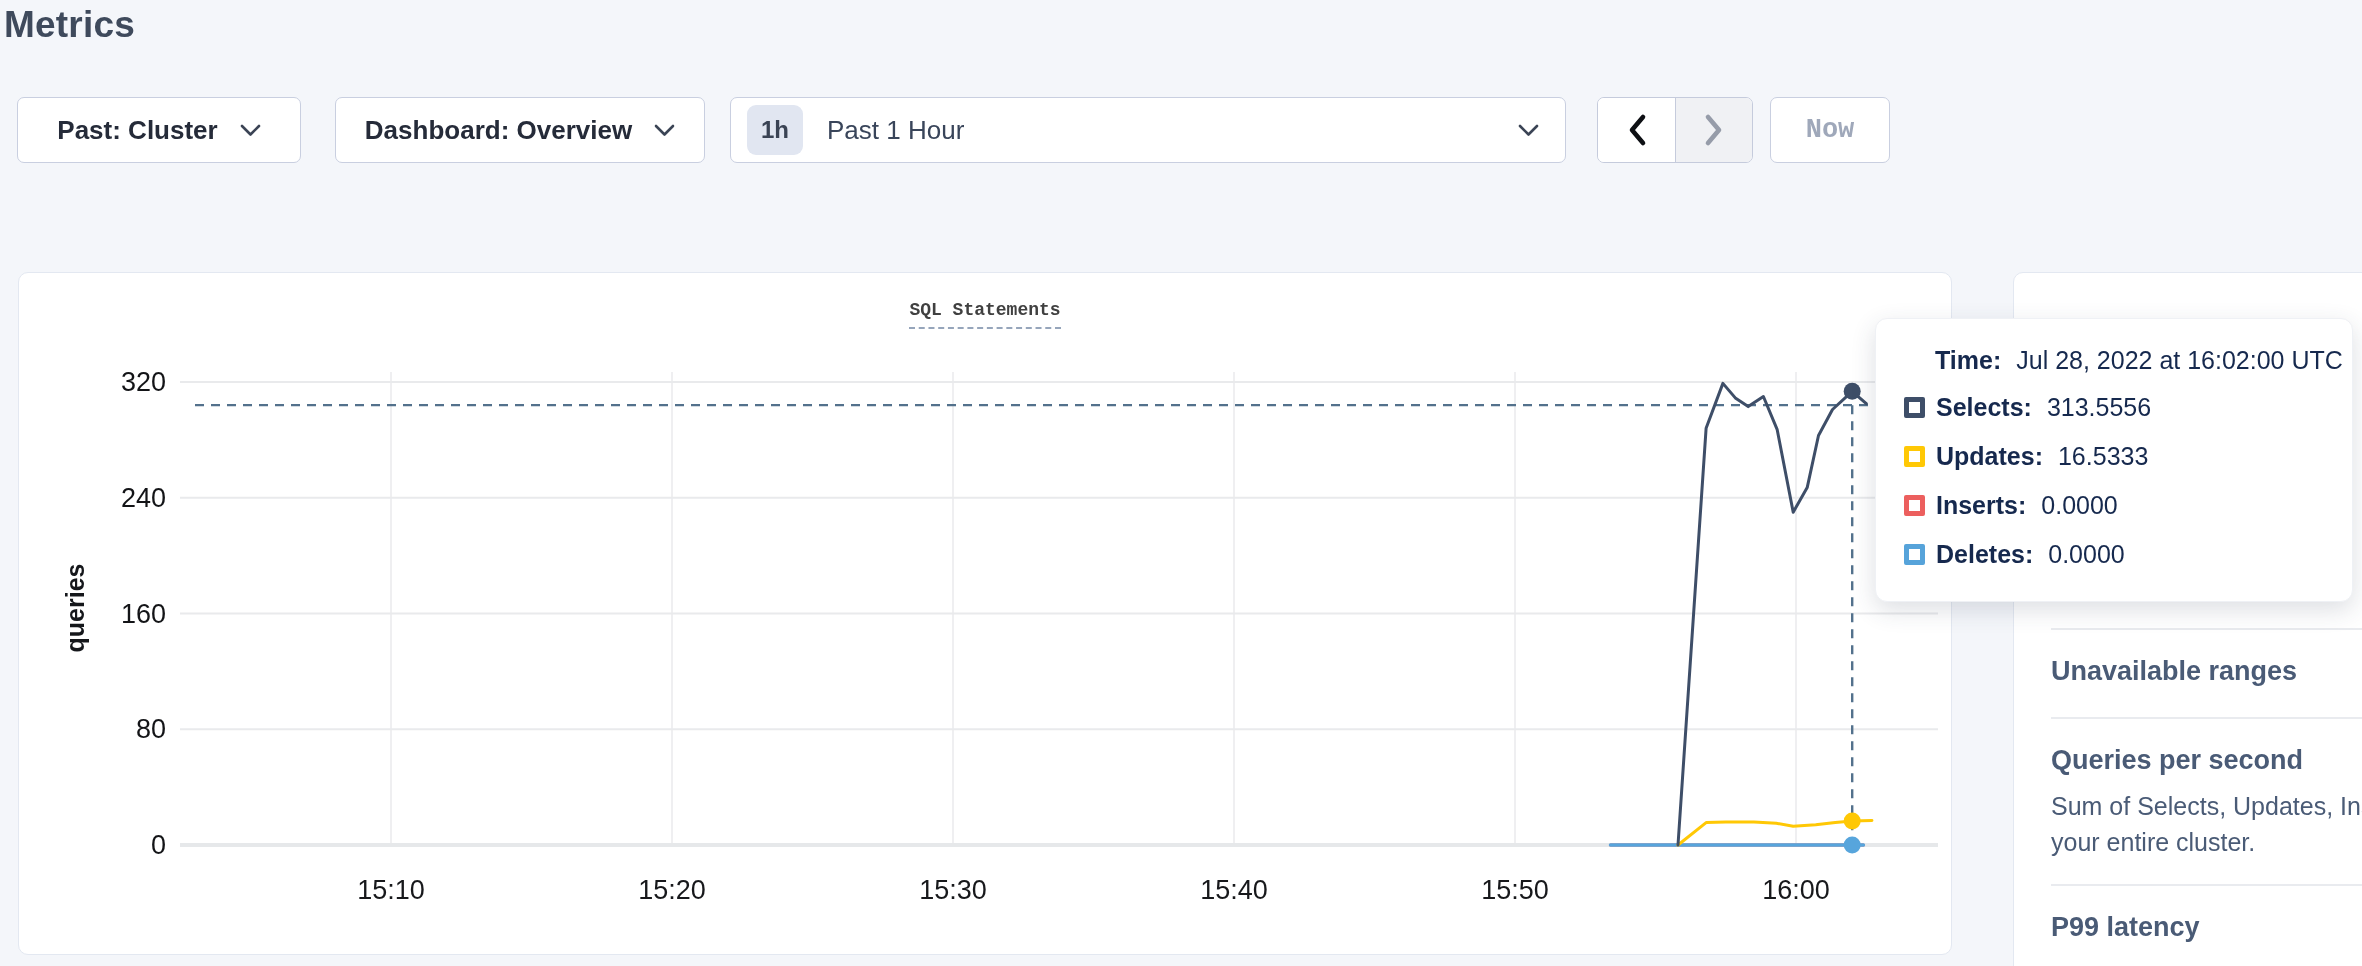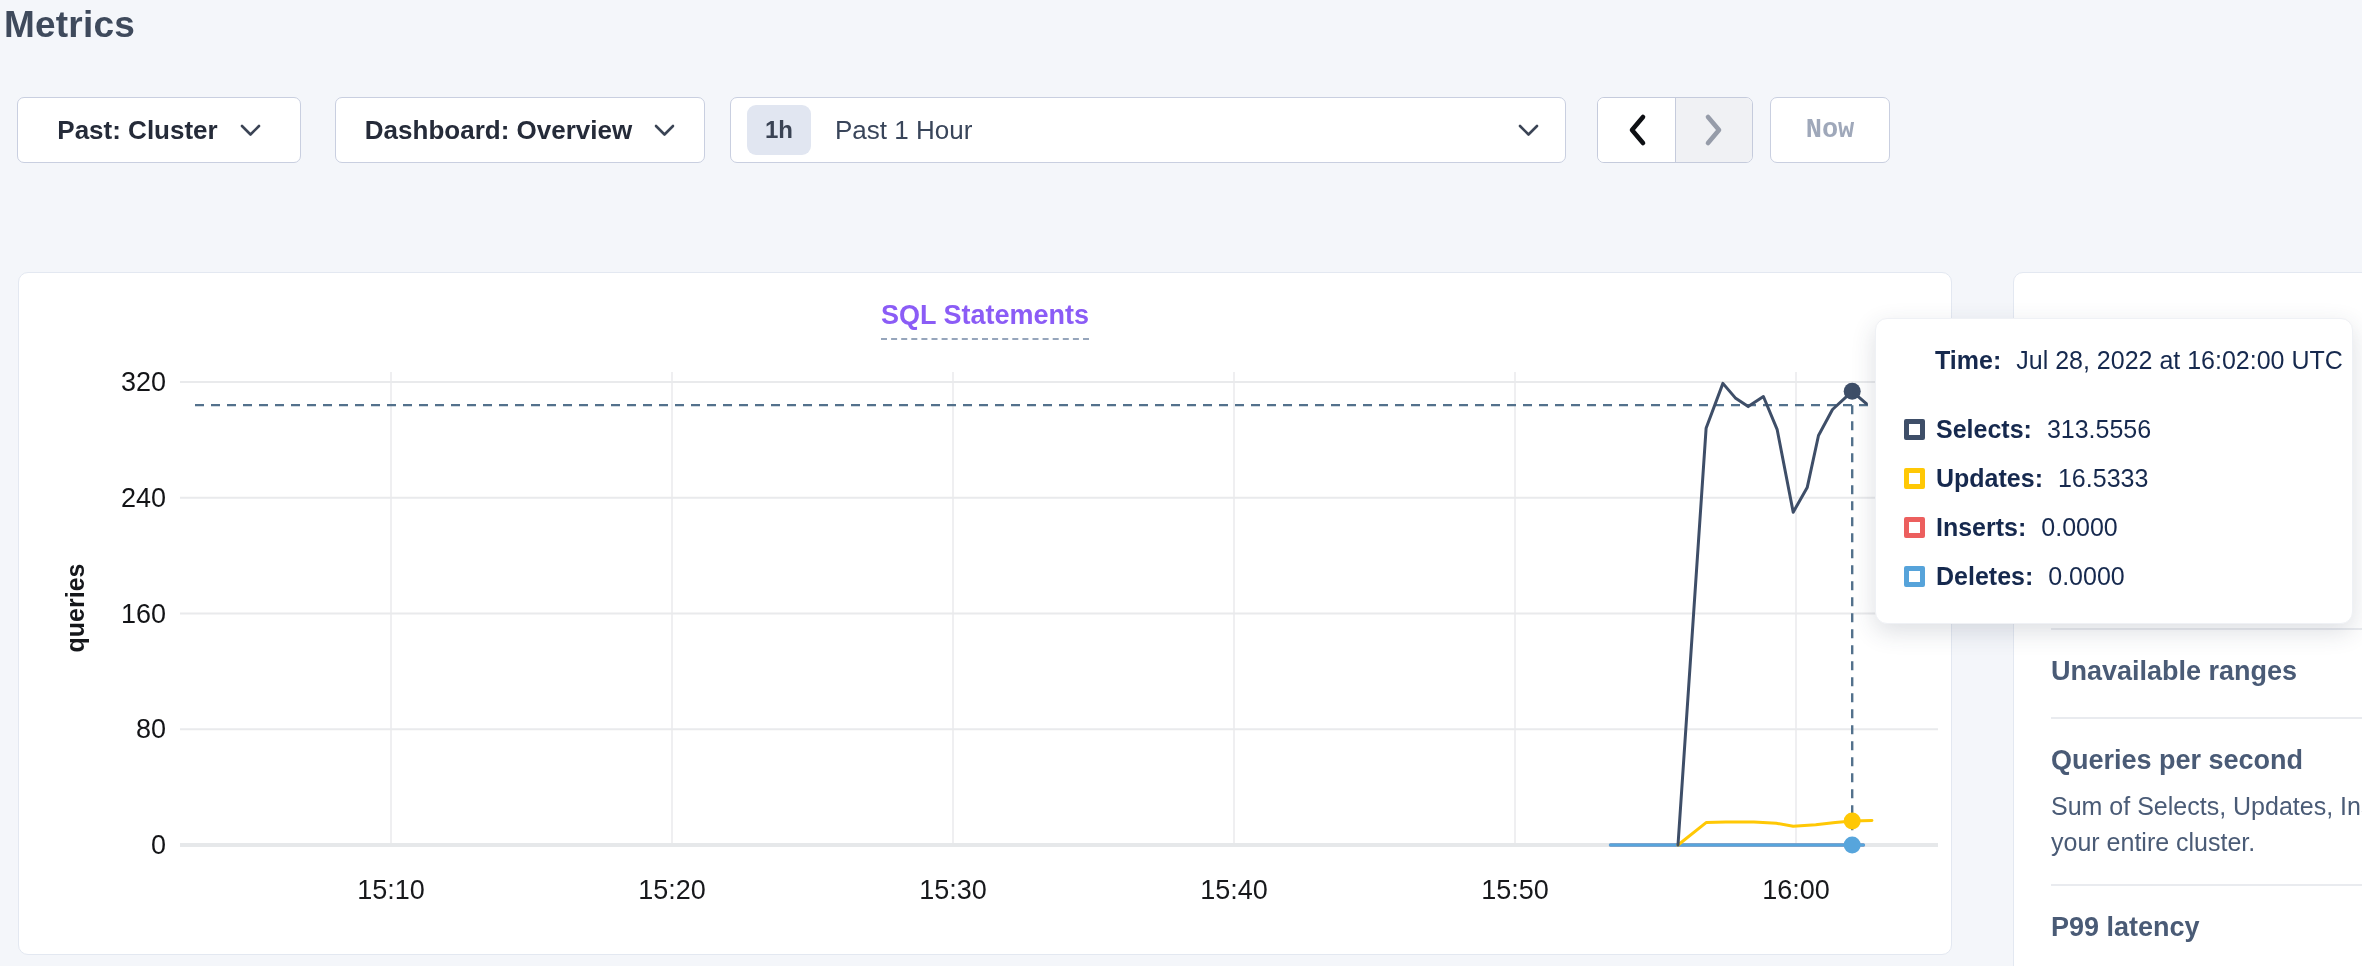--- a/index.html
+++ b/index.html
@@ -15,55 +15,55 @@
   
   .ctl { position:absolute; top:97px; height:66px; background:#fff;
          border:1.5px solid #C9CFE0; border-radius:7px; display:flex; align-items:center;
          cursor:pointer; }
   .dd  { justify-content:center; gap:22px; font-size:26px; font-weight:600; color:#252B39; }
   .dd-graph     { left:17px;  width:284px; }
   .dd-dashboard { left:335px; width:370px; }
   .time-sel { left:730px; width:836px; padding:0 26px 0 16px; gap:24px; font-size:26px;
               font-weight:500; color:#39455A; }
   .time-badge { display:inline-flex; align-items:center; justify-content:center;
-                width:64px; height:50px; background:#E1E6F1; border-radius:9px;
+                width:56px; height:50px; background:#E1E6F1; border-radius:9px;
                 font-size:24px; font-weight:700; color:#3A4354; }
   .time-sel .chev { margin-left:auto; }
   .pager { position:absolute; left:1597px; top:97px; height:66px; display:flex;
            border:1.5px solid #C5CBDC; border-radius:7px; overflow:hidden; background:#fff; }
   .pager button { width:77px; height:100%; border:none; background:#fff; display:flex;
                   align-items:center; justify-content:center; cursor:pointer; }
   .pager button + button { border-left:1.5px solid #C5CBDC; background:#F0F1F4; }
   .now-btn { left:1770px; width:120px; justify-content:center; font-size:27px; font-weight:700;
              color:#9FA8BA; border-radius:7px;font-family:Liberation Mono, monospace; }
   
   .chart-card { position:absolute; left:18px; top:272px; width:1934px; height:683px;
                 background:#fff; border:1px solid #E3E8F1; border-radius:10px; }
   .chart-title-wrap { position:absolute; left:18px; top:300px; width:1934px; text-align:center; z-index:4;}
-  .chart-title { display:inline-block; font-size:27px; font-weight:700; color:#8b5cf6;
-                 padding-bottom:7px; border-bottom:2px dashed #96A5BB; cursor:help; }
+  .chart-title { display:inline-block; font-size:18px; font-weight:700; color:#404040;
+                 padding-bottom:7px; border-bottom:2px dashed #96A5BB; cursor:help;font-family:Liberation Mono, monospace; }
   .sidebar { position:absolute; left:2013px; top:272px; width:380px; height:720px;
              background:#fff; border:1px solid #E3E8F1; border-radius:10px;
              padding:355px 0 0 37px; z-index:6; color:#4A5B76; }
   .sidebar hr { border:none; border-top:2px solid #E9EBEF; margin:0; width:400px; }
   .sidebar h3 { font-size:27px; font-weight:700; color:#4A5B76; margin:26px 0 30px 0; white-space:nowrap; }
   .sidebar .desc { margin:-18px 0 24px 0; font-size:25px; line-height:36px; font-weight:400;
                    color:#4A5B76; }
   .sidebar .desc div { white-space:nowrap; }
   
   #chart-svg { position:absolute; left:0; top:0; z-index:3; pointer-events:none; }
   #chart-svg text { font-family:"Liberation Sans", sans-serif; }
   
   .tooltip { position:absolute; left:1875px; top:318px; width:478px; min-height:282px;
              background:#fff; border:1px solid #EFF1F5; border-radius:12px; z-index:20;
              box-shadow:0 8px 24px rgba(42,54,80,.16); padding:27px 26px 24px 28px;
              color:#16294E; font-size:25px; }
   .t-row { display:flex; align-items:center; margin-bottom:20px; }
   .t-row:last-child { margin-bottom:8px; }
-  .t-row.time { margin-left:31px; margin-bottom:40px; }
+  .t-row.time { margin-left:31px; margin-bottom:18px; }
   .t-label { font-weight:700; margin-right:15px; white-space:nowrap; }
   .t-value { font-weight:400; white-space:nowrap; }
   .sq { width:21px; height:21px; border:5px solid #3E4E68; border-radius:2px;
         margin-right:11px; flex:none; background:#fff; }
   .chev svg { display:block; }
 </style>
 </head>
 <body>
 
 <div class="page">

